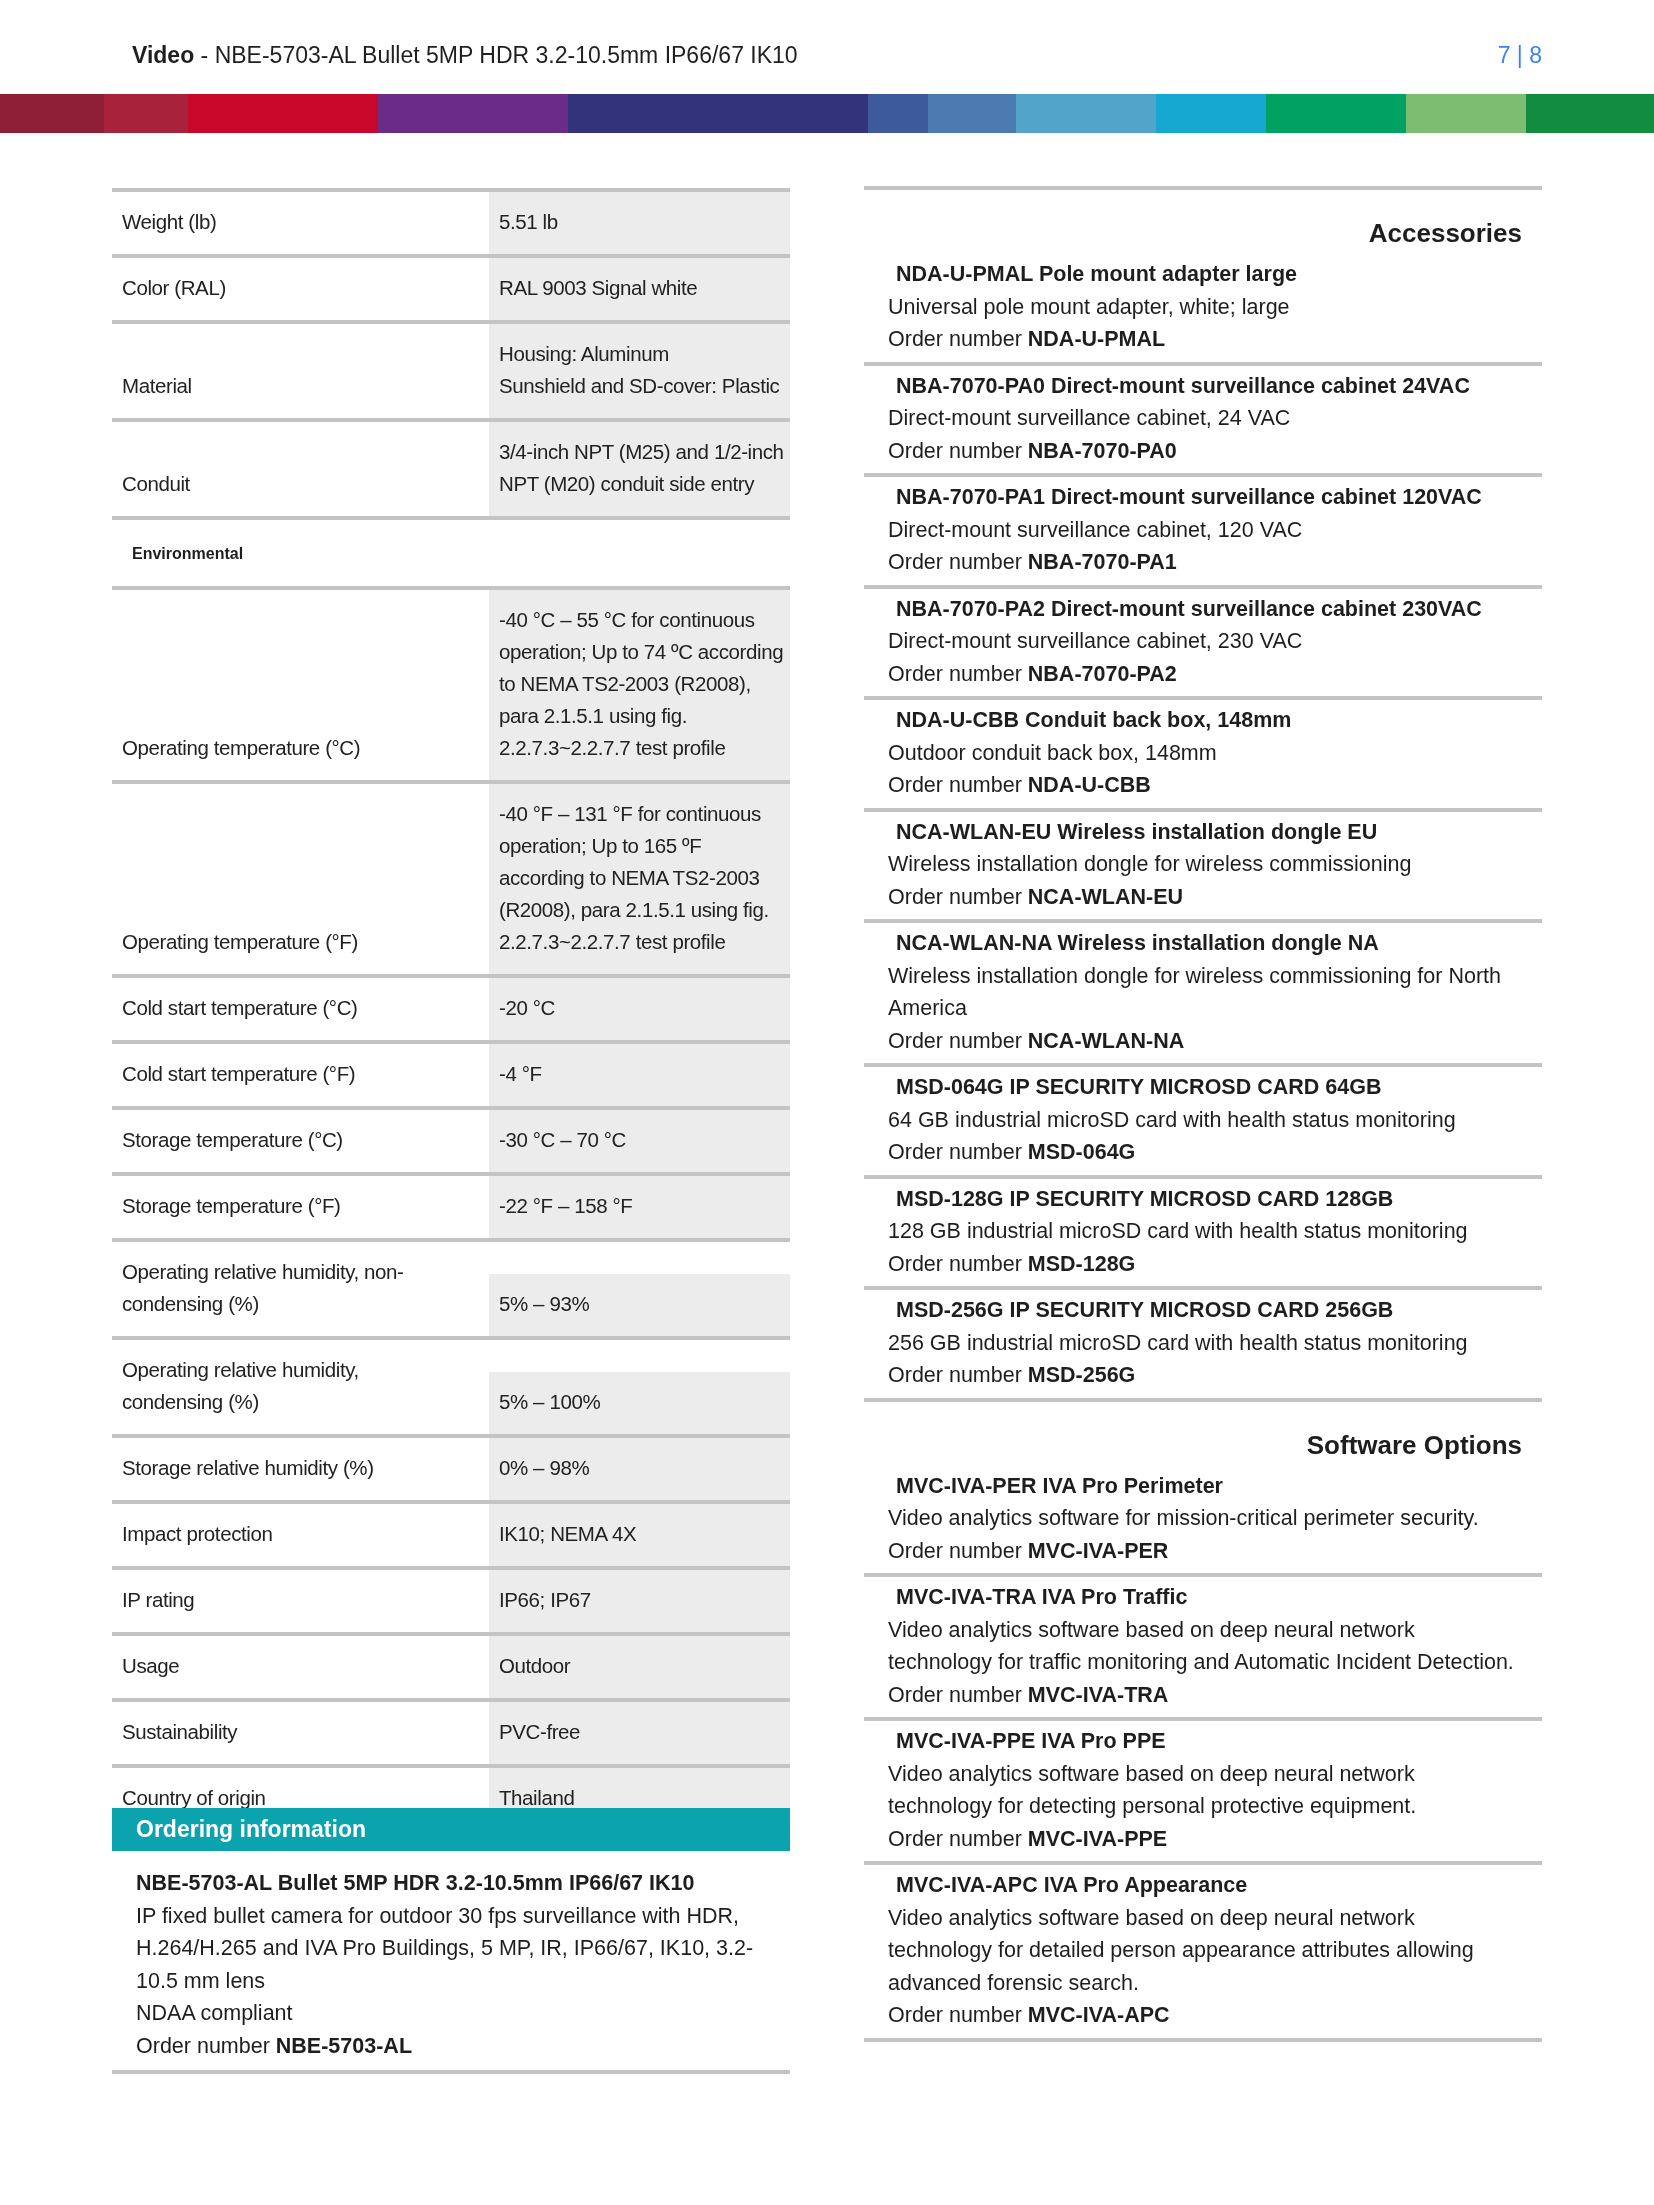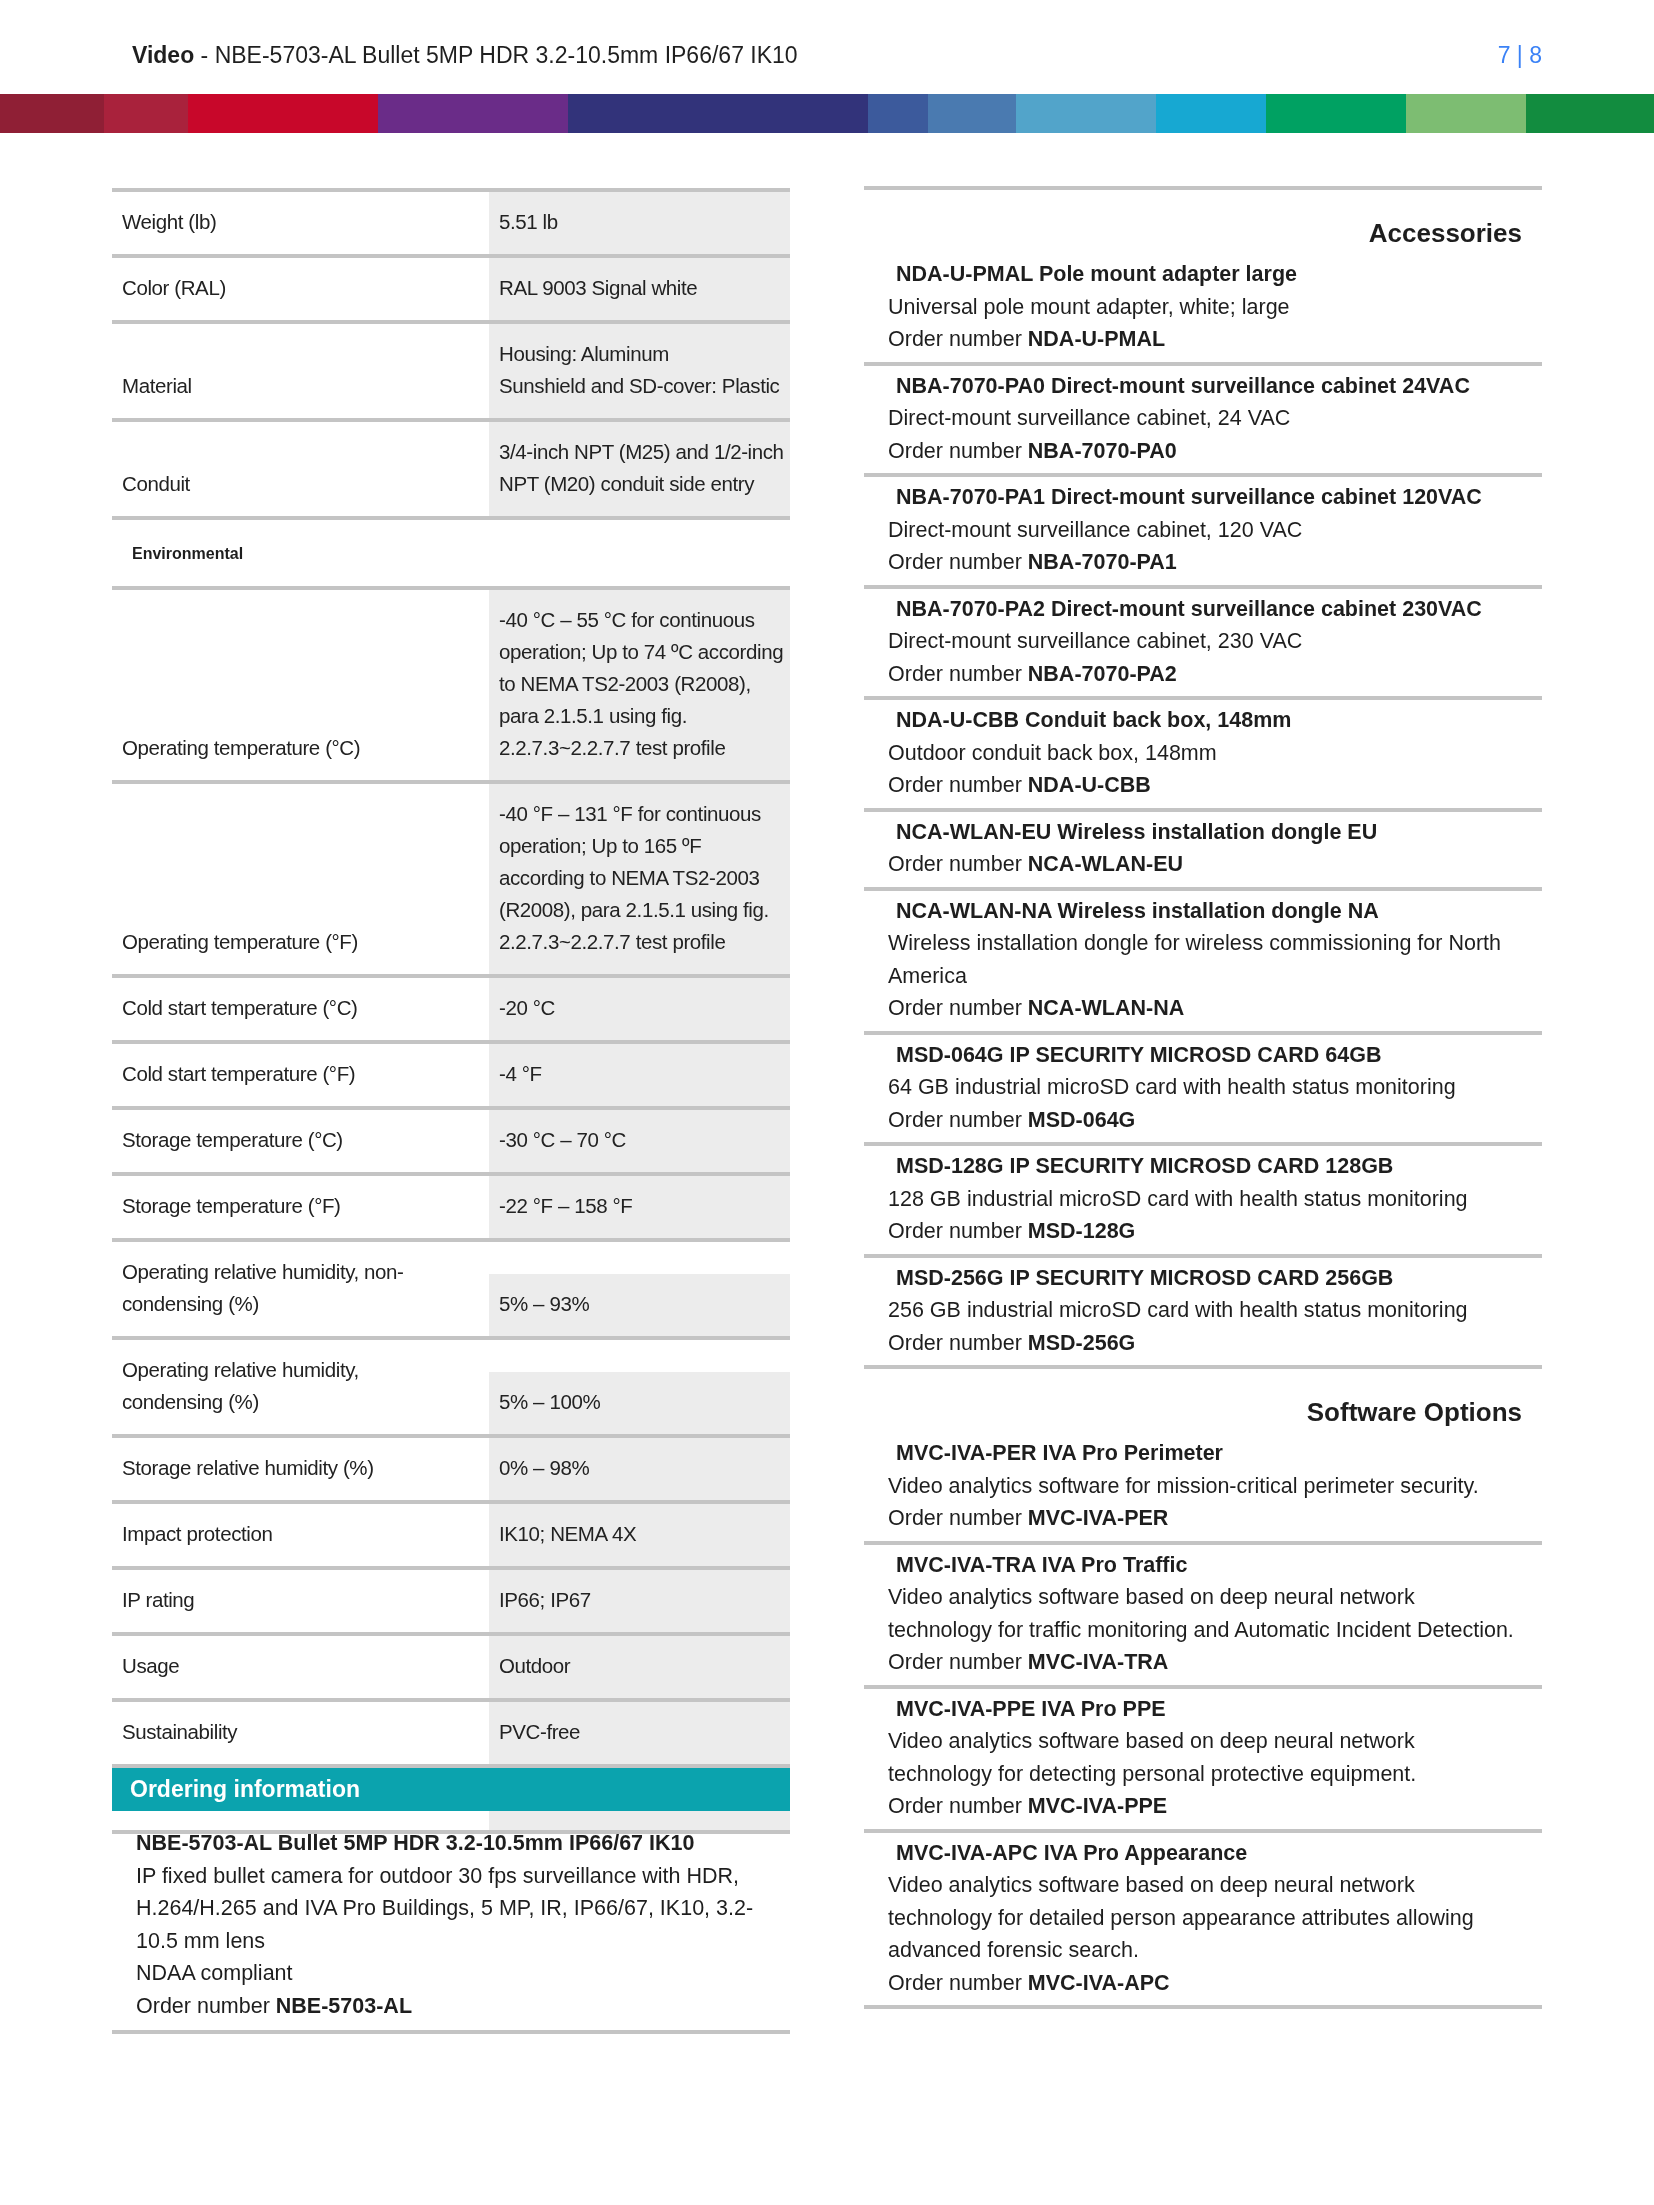--- a/index.html
+++ b/index.html
@@ -16,21 +16,21 @@
 
   
   .spec-table { position: absolute; left: 112px; top: 188px; width: 678px; }
   .spec-row { display: flex; border-top: 4px solid #c4c4c4; align-items: flex-end; }
   .spec-label { width: 340px; padding: 14px 10px 16px 10px; font-size: 20.5px; line-height: 32px; color: #222; background: #ffffff; font-family: "Liberation Sans", sans-serif; letter-spacing: -0.4px; }
   .spec-value { flex: 1; padding: 14px 6px 16px 10px; font-size: 20.5px; line-height: 32px; color: #222; background: #ececec; letter-spacing: -0.4px; white-space: pre-line; margin-left: 37px; }
   .spec-section { border-top: 4px solid #c4c4c4; padding: 18px 20px 16px 20px; font-size: 16px; line-height: 32px; font-weight: bold; color: #1e1e1e; }
   .spec-end { border-top: 4px solid #c4c4c4; }
 
   .ordering { position: absolute; left: 112px; top: 1768px; width: 678px; }
-  .ordering-header { background: #0ba3ae; color: #ffffff; font-size: 23px; line-height: 43px; padding: 0 18px; font-weight: bold; }
+  .ordering-header { background: #0ba3ae; color: #ffffff; font-size: 23px; line-height: 43px; padding: 0 24px; font-weight: bold; margin-top: 40px; }
   .ordering-body { padding: 16px 24px 8px 24px; font-size: 21.5px; line-height: 32.5px; color: #1e1e1e; }
   .ordering-body .title { font-weight: bold; }
   .ordering-end { border-top: 4px solid #c4c4c4; }
 
   
   .right-col { position: absolute; left: 864px; top: 186px; width: 678px; }
   .right-rule { border-top: 4px solid #c4c4c4; }
   .section-title { font-size: 26px; line-height: 34px; font-weight: bold; color: #1e1e1e; padding: 26px 20px 4px 20px; text-align: right; }
   .item { padding: 4px 24px 6px 24px; font-size: 21.5px; line-height: 32.5px; color: #1e1e1e; }
   .item .title { font-weight: bold; margin-left: 8px; }
@@ -182,20 +182,21 @@
       </div>
       <div class="item-sep"></div>
       <div class="item">
         <div class="title">NDA-U-CBB Conduit back box, 148mm</div>
         <div class="desc">Outdoor conduit back box, 148mm</div>
         <div class="order"><span>Order number </span><b>NDA-U-CBB</b></div>
       </div>
       <div class="item-sep"></div>
       <div class="item">
         <div class="title">NCA-WLAN-EU Wireless installation dongle EU</div>
+        <div class="desc">Wireless installation dongle for wireless commissioning</div>
         <div class="order"><span>Order number </span><b>NCA-WLAN-EU</b></div>
       </div>
       <div class="item-sep"></div>
       <div class="item">
         <div class="title">NCA-WLAN-NA Wireless installation dongle NA</div>
         <div class="desc">Wireless installation dongle for wireless commissioning for North America</div>
         <div class="order"><span>Order number </span><b>NCA-WLAN-NA</b></div>
       </div>
       <div class="item-sep"></div>
       <div class="item">

